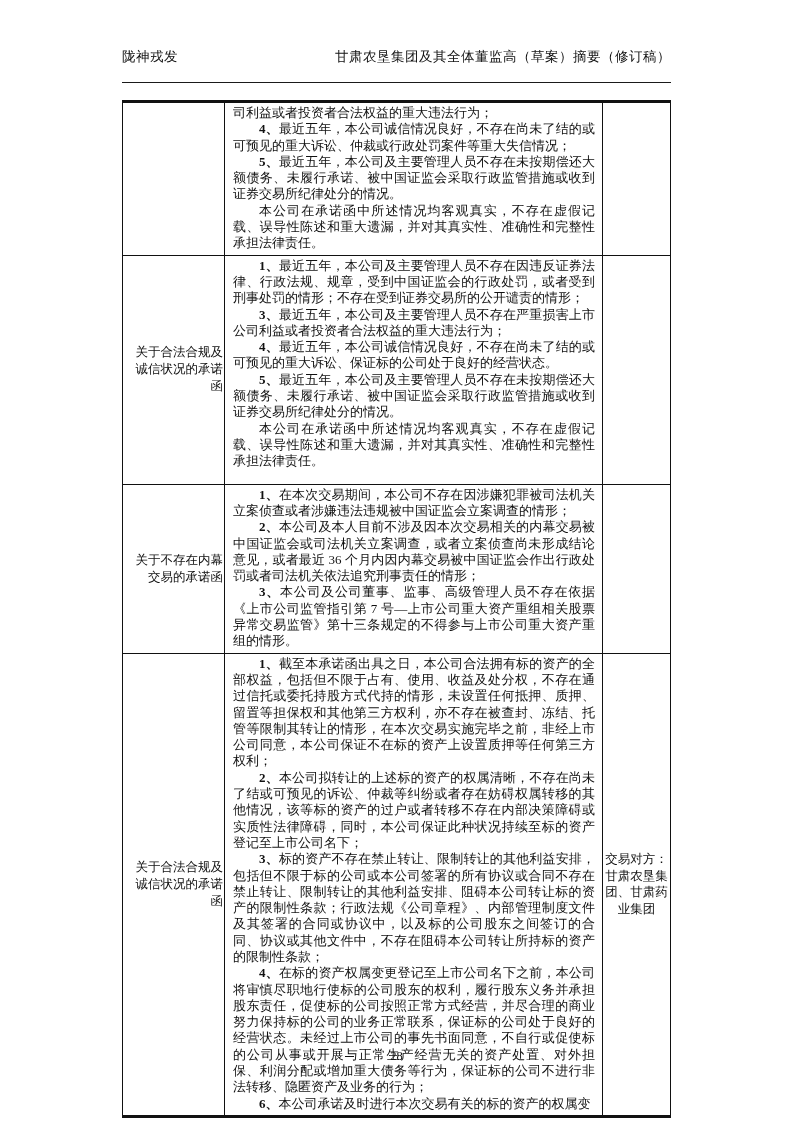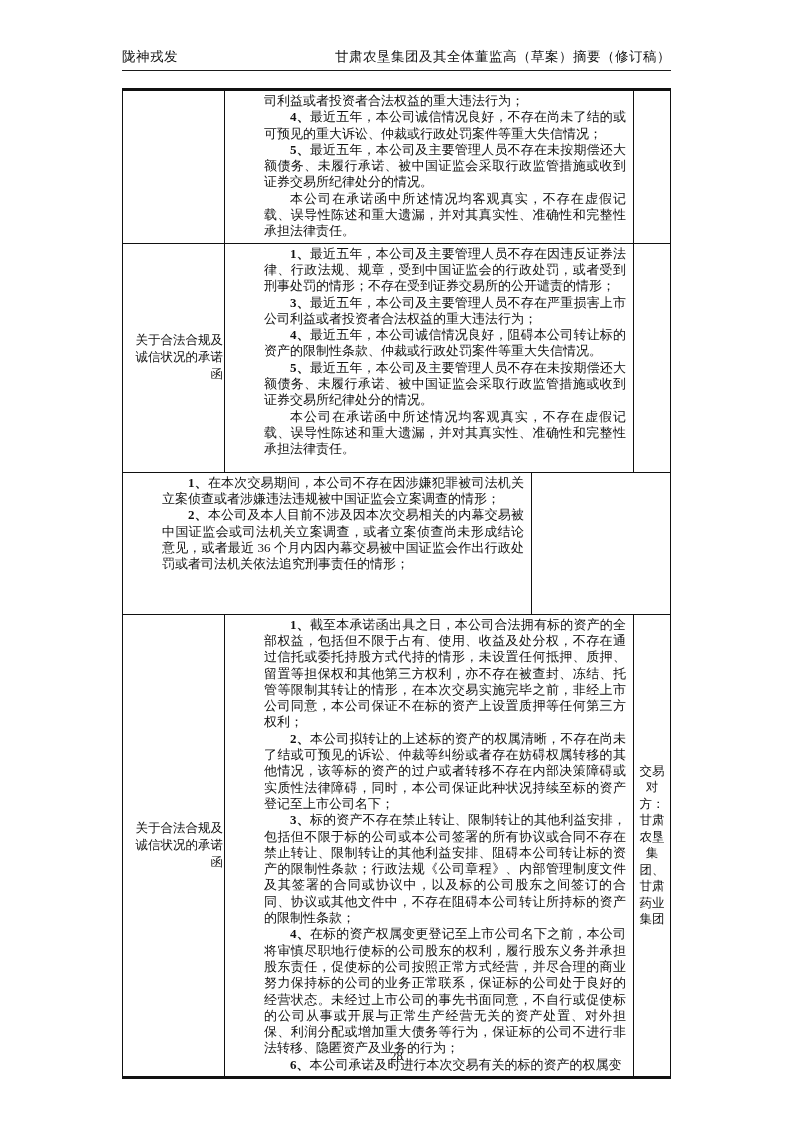--- a/index.html
+++ b/index.html
@@ -10,21 +10,21 @@
     color: #111;
     position: relative;
   }
   .page { width: 549px; margin: 0 auto; padding-top: 48px; }
 
   
   .hdr {
     display: flex; justify-content: space-between; align-items: baseline;
     font-size: 13.5px; letter-spacing: 0.5px;
     border-bottom: 1.5px solid #1a1a1a;
-    padding-bottom: 4px;
+    padding-bottom: 16px;
   }
 
   
   .tbl {
     margin-top: 17px;
     border-top: 3.5px solid #111;
     border-bottom: 3.5px solid #111;
     border-left: 1px solid #111;
     border-right: 1px solid #111;
   }
@@ -37,21 +37,20 @@
     text-align: right;
     font-size: 12.5px; line-height: 17px;
     padding: 2px 1px;
   }
   .c-content {
     width: 378px; flex: 0 0 378px;
     border-right: 1px solid #111;
     padding: 2px 7px 3px 8px;
     font-size: 13px; line-height: 16.3px;
     text-align: justify;
-    margin-left: 31px;
   }
   .c-party {
     flex: 1 1 auto;
     display: flex; flex-direction: column; align-items: center; justify-content: center;
     text-align: center;
     font-size: 12.5px; line-height: 16.5px;
     padding: 2px 2px;
   }
   .para { text-indent: 2em; }
   .para.noind { text-indent: 0; }
@@ -90,30 +89,34 @@
       <div class="c-party"></div>
     </div>
 
     <div class="t-row r2">
       <div class="c-label">
           <span>关于合法合规及诚信状况的承诺函</span>
         </div>
       <div class="c-content">
         <p class="para"><span class="num">1、</span><span>最近五年，本公司及主要管理人员不存在因违反证券法律、行政法规、规章，受到中国证监会的行政处罚，或者受到刑事处罚的情形；不存在受到证券交易所的公开谴责的情形；</span></p>
         <p class="para"><span class="num">3、</span><span>最近五年，本公司及主要管理人员不存在严重损害上市公司利益或者投资者合法权益的重大违法行为；</span></p>
-        <p class="para"><span class="num">4、</span><span>最近五年，本公司诚信情况良好，阻碍本公司转让标的资产的限制性条款、仲裁或行政处罚案件等重大失信情况。</span></p>
+        <p class="para"><span class="num">4、</span><span>最近五年，本公司诚信情况良好，不存在尚未了结的或可预见的重大诉讼、保证标的公司处于良好的经营状态。</span></p>
         <p class="para"><span class="num">5、</span><span>最近五年，本公司及主要管理人员不存在未按期偿还大额债务、未履行承诺、被中国证监会采取行政监管措施或收到证券交易所纪律处分的情况。</span></p>
         <p class="para"><span class="num"></span><span>本公司在承诺函中所述情况均客观真实，不存在虚假记载、误导性陈述和重大遗漏，并对其真实性、准确性和完整性承担法律责任。</span></p>
       </div>
     </div>
 
     <div class="t-row r3">
+      <div class="c-label">
+          <span>关于不存在内幕交易的承诺函</span>
+        </div>
       <div class="c-content">
         <p class="para"><span class="num">1、</span><span>在本次交易期间，本公司不存在因涉嫌犯罪被司法机关立案侦查或者涉嫌违法违规被中国证监会立案调查的情形；</span></p>
         <p class="para"><span class="num">2、</span><span>本公司及本人目前不涉及因本次交易相关的内幕交易被中国证监会或司法机关立案调查，或者立案侦查尚未形成结论意见，或者最近 36 个月内因内幕交易被中国证监会作出行政处罚或者司法机关依法追究刑事责任的情形；</span></p>
+        <p class="para"><span class="num">3、</span><span>本公司及公司董事、监事、高级管理人员不存在依据《上市公司监管指引第 7 号—上市公司重大资产重组相关股票异常交易监管》第十三条规定的不得参与上市公司重大资产重组的情形。</span></p>
       </div>
     </div>
 
     <div class="t-row r4">
       <div class="c-label">
           <span>关于合法合规及诚信状况的承诺函</span>
         </div>
       <div class="c-content">
         <p class="para"><span class="num">1、</span><span>截至本承诺函出具之日，本公司合法拥有标的资产的全部权益，包括但不限于占有、使用、收益及处分权，不存在通过信托或委托持股方式代持的情形，未设置任何抵押、质押、留置等担保权和其他第三方权利，亦不存在被查封、冻结、托管等限制其转让的情形，在本次交易实施完毕之前，非经上市公司同意，本公司保证不在标的资产上设置质押等任何第三方权利；</span></p>
         <p class="para"><span class="num">2、</span><span>本公司拟转让的上述标的资产的权属清晰，不存在尚未了结或可预见的诉讼、仲裁等纠纷或者存在妨碍权属转移的其他情况，该等标的资产的过户或者转移不存在内部决策障碍或实质性法律障碍，同时，本公司保证此种状况持续至标的资产登记至上市公司名下；</span></p>

